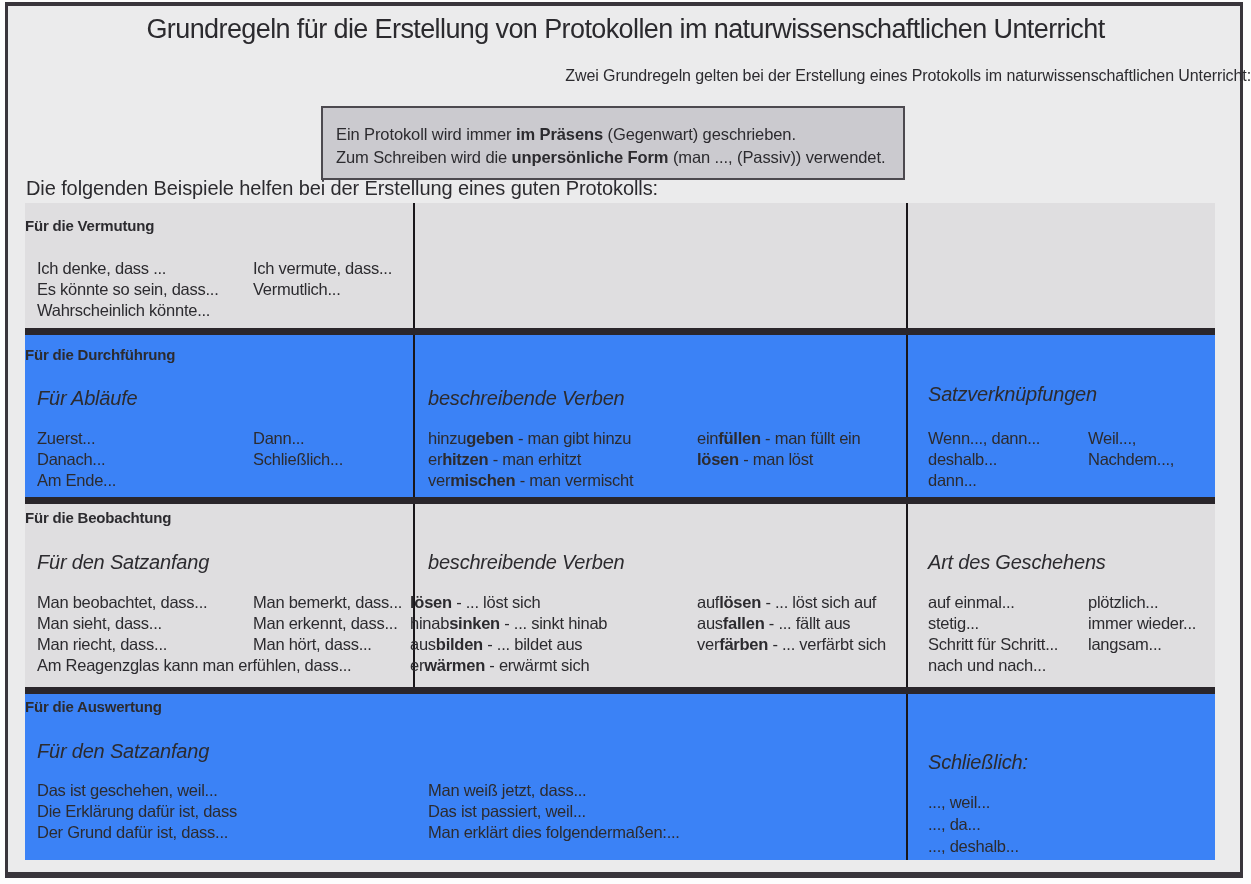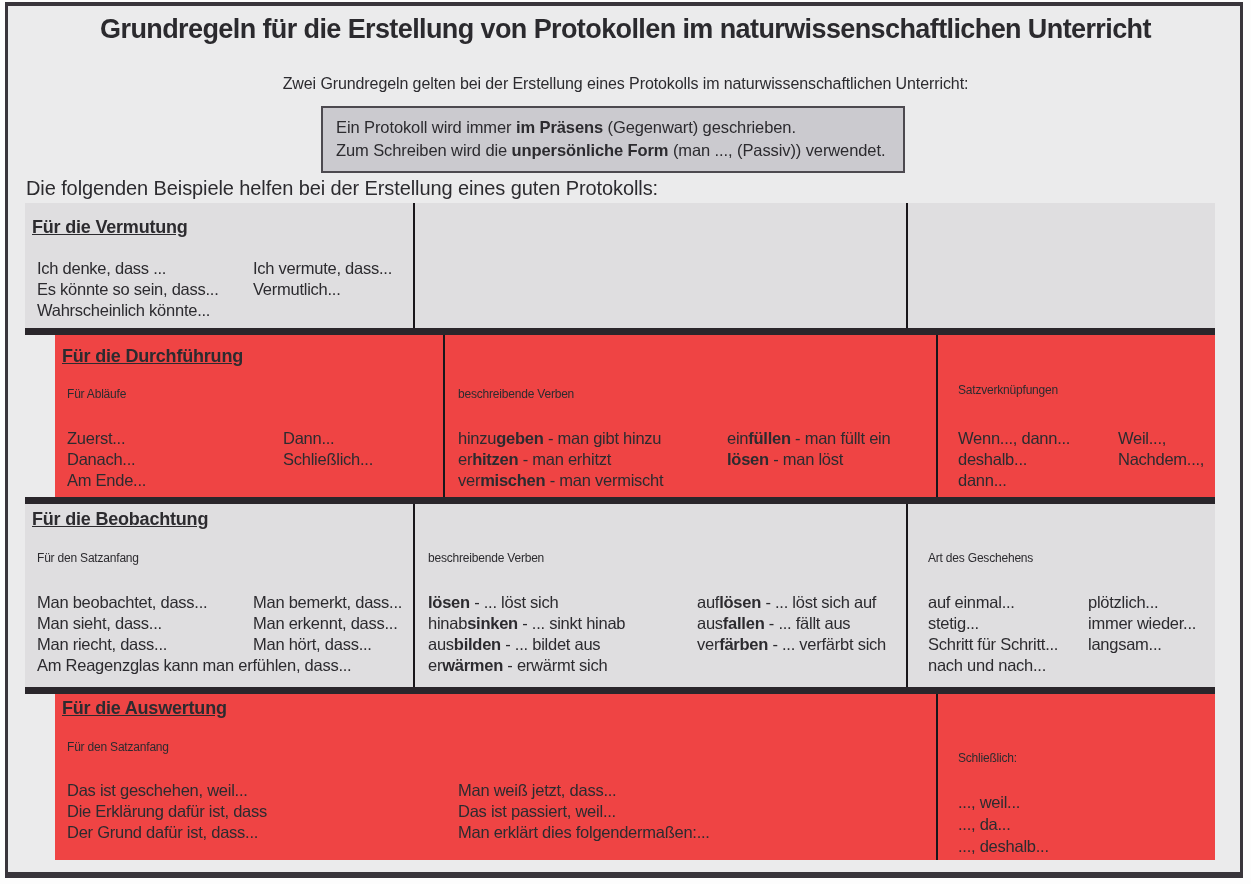--- a/index.html
+++ b/index.html
@@ -11,49 +11,49 @@
     font-family:"Liberation Sans", sans-serif;
     color:#2c2b2f;
   }
   .frame {
     position:absolute; left:5px; top:2px; width:1238px; height:876px;
     background:#ebebec;
     border:3px solid #39353b; border-top-width:4px; border-bottom-width:6px;
   }
   .title {
     position:absolute; left:0; top:14px; width:1251px; text-align:center;
-    font-size:27px; font-weight:700; letter-spacing:-0.6px; white-space:nowrap;
+    font-size:27px; font-weight:400; letter-spacing:-0.6px; white-space:nowrap;
     color:#2b2a2e;
   }
   .subtitle {
-    position:absolute; left:0; top:67px; width:1251px; text-align:center;
-    font-size:16px; letter-spacing:-0.1px;margin-top:8px;
+    position:absolute; left:0; top:67px; width:1251px; text-align:right;
+    font-size:16px; letter-spacing:-0.1px;
   }
   .rulebox {
     position:absolute; left:321px; top:106px; width:584px;
     background:#cbcacf; border:2px solid #4c494f;
-    padding:8px 13px 9px; font-size:16.5px; line-height:23px;
+    padding:15px 13px 9px; font-size:16.5px; line-height:23px;
     letter-spacing:-0.1px; white-space:nowrap;
   }
   .intro { position:absolute; left:26px; top:177px; font-size:20px; letter-spacing:-0.1px; }
 
   .grid { position:absolute; left:25px; top:203px; width:1190px; }
   .sec { position:relative; }
   .light { background:#dfdee0; }
-  .dark  { background:#ef4444;margin-left:30px; }
+  .dark  { background:#3b82f6; }
   .bar { height:7px; background:#2a262b; }
   .vline { position:absolute; top:0; bottom:0; width:2px; background:#19161a; }
   .d1 { left:388px; } .d2 { left:881px; }
 
   .sech {
-    position:absolute; left:7px; font-size:18px; font-weight:700;
-    letter-spacing:-0.2px; white-space:nowrap;text-decoration:underline;
+    position:absolute; left:0; font-size:15px; font-weight:700;
+    letter-spacing:-0.2px; white-space:nowrap;
   }
   .lbl {
-    position:absolute; font-size:12px;
+    position:absolute; font-style:italic; font-size:20px;
     letter-spacing:-0.2px; white-space:nowrap;
   }
   .col { position:absolute; }
   .item { font-size:16.5px; line-height:21px; letter-spacing:-0.25px; white-space:nowrap; }
   .col.sp .item { line-height:22px; }
   b { font-weight:700; }
 </style>
 </head>
 <body>
 
@@ -141,21 +141,21 @@
       <div class="item">Man riecht, dass...</div>
       <div class="item">Am Reagenzglas kann man erfühlen, dass...</div>
     </div>
     <div class="col" style="left:228px;top:88px">
       <div class="item">Man bemerkt, dass...</div>
       <div class="item">Man erkennt, dass...</div>
       <div class="item">Man hört, dass...</div>
     </div>
 
     <div class="lbl" style="left:403px;top:47px">beschreibende Verben</div>
-    <div class="col" style="left:403px;top:88px">
+    <div class="col" style="left:385px;top:88px">
       <div class="item"><span></span><b>lösen</b><span> - ... löst sich</span></div>
       <div class="item"><span>hinab</span><b>sinken</b><span> - ... sinkt hinab</span></div>
       <div class="item"><span>aus</span><b>bilden</b><span> - ... bildet aus</span></div>
       <div class="item"><span>er</span><b>wärmen</b><span> - erwärmt sich</span></div>
     </div>
     <div class="col" style="left:672px;top:88px">
       <div class="item"><span>auf</span><b>lösen</b><span> - ... löst sich auf</span></div>
       <div class="item"><span>aus</span><b>fallen</b><span> - ... fällt aus</span></div>
       <div class="item"><span>ver</span><b>färben</b><span> - ... verfärbt sich</span></div>
     </div>

